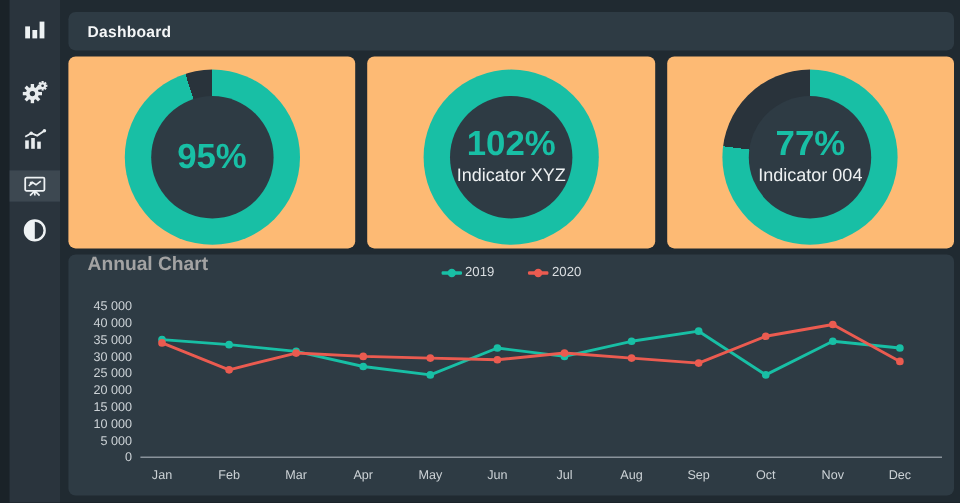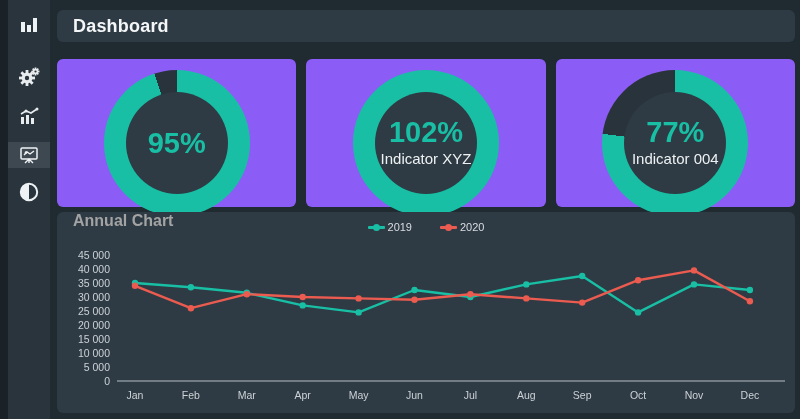--- a/index.html
+++ b/index.html
@@ -11,25 +11,25 @@
   .rail-body{position:absolute;left:8px;top:0;bottom:0;width:42px;background:#2a343d;}
   .rail-logo{position:absolute;left:8px;top:10px;width:42px;height:30px;
              display:flex;align-items:center;justify-content:center;}
   .rail-item{position:absolute;left:8px;width:42px;height:26px;
              display:flex;align-items:center;justify-content:center;cursor:pointer;}
   .rail-item.active{background:#3d4851;}
   .ri-1{top:64px}.ri-2{top:103px}.ri-3{top:142px}.ri-4{top:179px}
   
   .panel{position:absolute;background:#2e3b44;border-radius:6px;}
   .header-panel{left:57px;top:10px;width:738px;height:32px;display:flex;align-items:center;}
-  .header-title{color:#f4f6f7;font-size:18px;font-weight:700;padding-left:16px;letter-spacing:.2px;}
+  .header-title{color:#f4f6f7;font-size:13px;font-weight:700;padding-left:16px;letter-spacing:.2px;}
   
   .cards{position:absolute;left:57px;top:47px;width:738px;height:160px;
          display:grid;grid-template-columns:1fr 1fr 1fr;gap:10px;}
-  .card{position:relative;background:#8b5cf6;border-radius:6px;margin-top:12px;}
+  .card{position:relative;background:#fdba74;border-radius:6px;}
   .donut{position:absolute;left:50%;top:11px;margin-left:-73px;width:146px;height:146px;
          border-radius:50%;}
   .donut::after{content:"";position:absolute;left:22px;top:22px;width:102px;height:102px;
                 border-radius:50%;background:#2e3b44;}
   .donut-center{position:absolute;inset:0;z-index:1;display:flex;flex-direction:column;
                 align-items:center;justify-content:center;text-align:center;}
   .donut-pct{color:#18bfa5;font-size:29px;font-weight:700;line-height:30px;}
   .donut-lbl{color:#eef1f2;font-size:15px;line-height:21px;margin-top:1px;}
   
   .chart-panel{left:57px;top:212px;width:738px;height:201px;}

